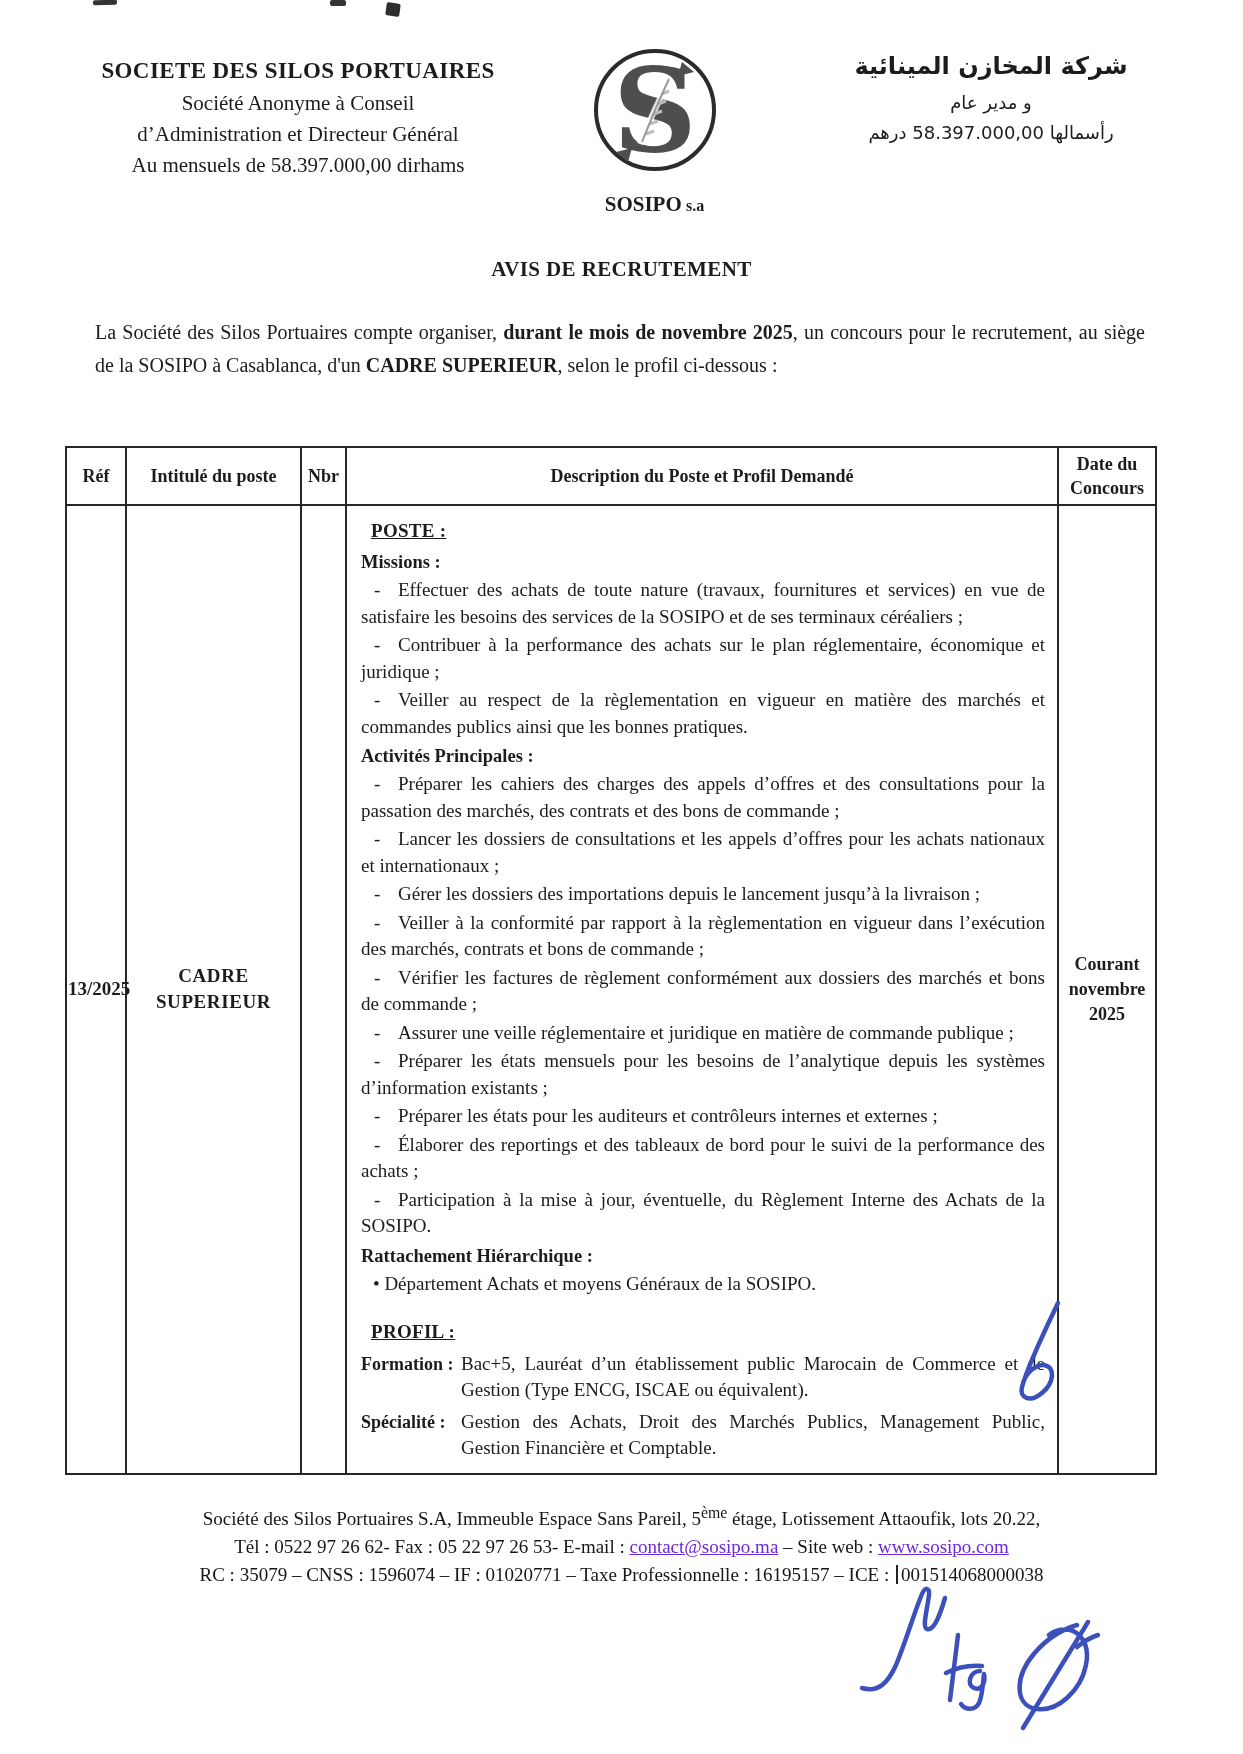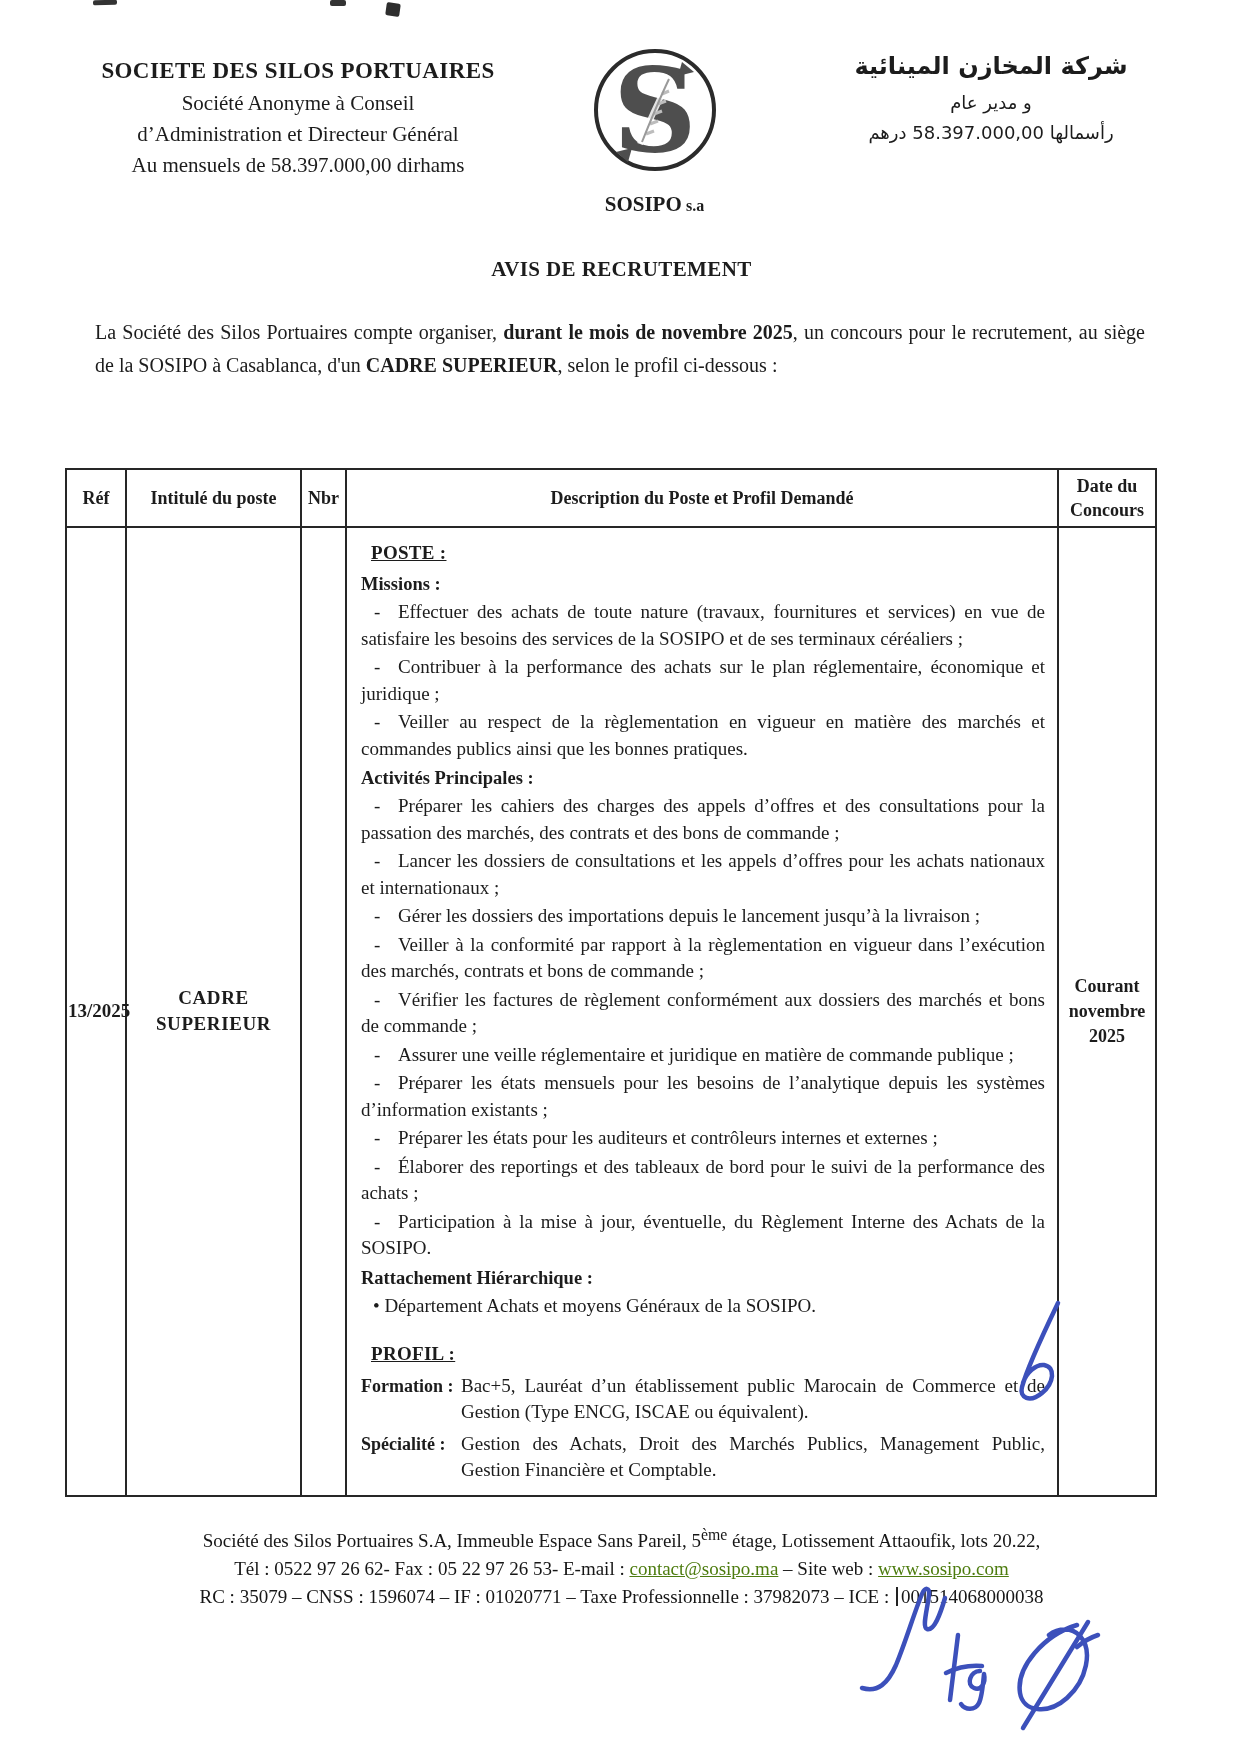--- a/index.html
+++ b/index.html
@@ -25,21 +25,21 @@
   .hdr-right{width:400px;direction:rtl;text-align:center;font-family:"DejaVu Sans",sans-serif;padding-top:6px;}
   .hdr-right .r1{font-weight:bold;font-size:24px;margin-bottom:8px;}
   .hdr-right .r2,.hdr-right .r3,.hdr-right .r4{font-size:18px;line-height:30px;}
 
   
   .doc-title{text-align:center;font-weight:bold;font-size:21px;letter-spacing:.4px;margin-top:40px;}
   .intro{margin:34px 98px 0 95px;font-size:20px;line-height:33px;text-align:justify;}
   .intro b{font-weight:bold;}
 
   
-  table.recruit{border-collapse:collapse;margin:86px 0 0 65px;table-layout:fixed;width:1090px;}
+  table.recruit{border-collapse:collapse;margin:64px 0 0 65px;table-layout:fixed;width:1090px;}
   table.recruit th,table.recruit td{border:2px solid #262626;}
   table.recruit th{font-weight:bold;font-size:18px;line-height:24px;padding:4px 2px;height:48px;}
   .col-ref{width:60px;}.col-int{width:175px;}.col-nbr{width:45px;}.col-desc{width:712px;}.col-date{width:98px;}
   td.cell-ref{text-align:center;vertical-align:middle;font-weight:bold;font-size:19px;}
   td.cell-int{text-align:center;vertical-align:middle;font-weight:bold;font-size:19px;letter-spacing:.6px;line-height:26px;padding:0 10px;}
   td.cell-nbr{vertical-align:middle;}
   td.cell-date{text-align:center;vertical-align:middle;font-weight:bold;font-size:18px;line-height:25px;padding:0 4px;}
   td.cell-desc{vertical-align:top;padding:10px 12px 6px 14px;height:948px;}
 
   .desc-heading{font-weight:bold;font-size:19px;margin:4px 0 8px 10px;letter-spacing:.3px;}
@@ -48,21 +48,21 @@
   .desc-subheading{font-weight:bold;font-size:18.5px;margin:4px 0 2px 0;line-height:25px;}
   .desc-dash{margin:2px 0;text-align:justify;text-indent:13px;line-height:26.5px;font-size:19px;}
   .dash-marker{display:inline-block;width:24px;text-indent:0;}
   .desc-dot{margin:2px 0 2px 12px;line-height:26px;font-size:19px;}
   .desc-labeled{display:flex;margin:5px 0;}
   .desc-labeled .lab{font-weight:bold;font-size:18px;width:100px;flex:none;line-height:26.5px;}
   .desc-labeled .txt{flex:1;text-align:justify;line-height:26.5px;font-size:19px;}
 
   
   .footer{margin-top:24px;text-align:center;font-size:19px;line-height:28px;color:#161616;}
-  .footer a{color:#4d7c0f;text-align:right;}
+  .footer a{color:#6d28d9;text-align:right;}
   .artifact-bar{display:inline-block;width:2px;height:19px;background:#222;margin:0 3px -3px 2px;}
 
   
   .signature{position:absolute;left:830px;top:1295px;width:320px;height:450px;pointer-events:none;}
 </style>
 </head>
 <body>
 
 <div class="artifact a1"></div>
 <div class="artifact a2"></div>
@@ -152,21 +152,21 @@
           </div>
         </td>
       <td class="cell-date">Courant novembre 2025</td>
     </tr>
   </tbody>
 </table>
 
 <div class="footer">
   <div><span>Société des Silos Portuaires S.A, Immeuble Espace Sans Pareil, 5</span><sup>ème</sup><span> étage, Lotissement Attaoufik, lots 20.22,</span></div>
   <div><span>Tél : 0522 97 26 62- Fax : 05 22 97 26 53- E-mail : </span><a href="#">contact@sosipo.ma</a><span> – Site web : </span><a href="#">www.sosipo.com</a></div>
-  <div><span>RC : 35079 – CNSS : 1596074 – IF : 01020771 – Taxe Professionnelle : 37982073 – ICE : </span><span class="artifact-bar"></span><span>001514068000038</span></div>
+  <div><span>RC : 35079 – CNSS : 1596074 – IF : 01020771 – Taxe Professionnelle : 16195157 – ICE : </span><span class="artifact-bar"></span><span>001514068000038</span></div>
 </div>
 
 <svg class="signature" viewBox="0 0 320 450">
   <g fill="none" stroke="#3c50bb" stroke-width="4.5" stroke-linecap="round" stroke-linejoin="round">
 
     <path d="M 228 8 C 215 35 198 70 192 92 C 189 103 200 108 212 98 C 224 88 226 72 214 70 C 206 69 196 78 193 88"></path>
 
     <path d="M 32 393 C 48 398 58 388 66 370 C 76 346 84 318 92 299 C 95 292 100 292 99 300 C 97 316 92 332 97 334 C 104 336 110 320 115 303"></path>
 
     <path d="M 128 340 L 120 405"></path>

